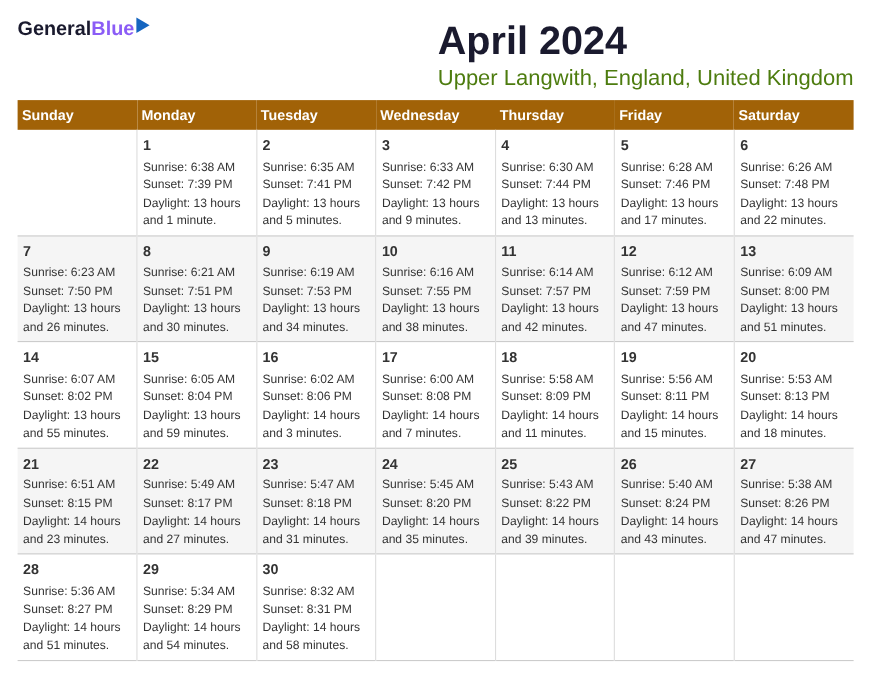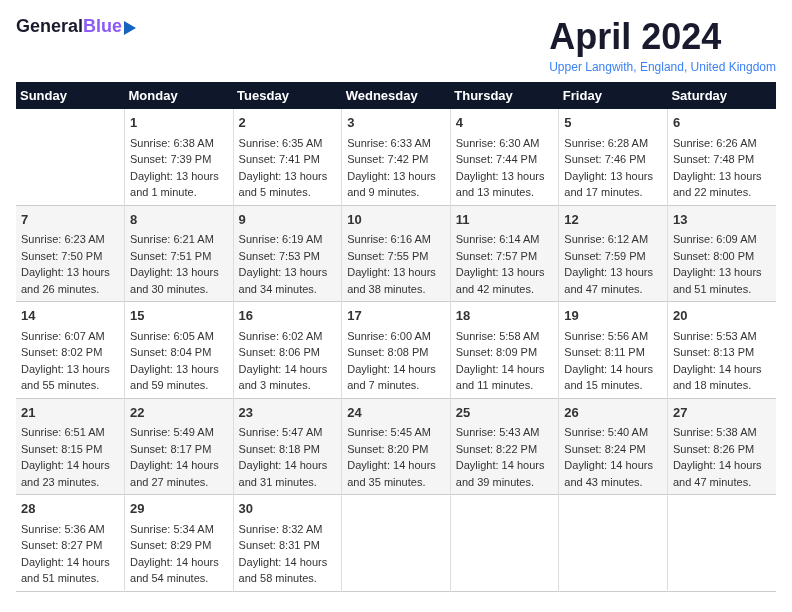--- a/index.html
+++ b/index.html
@@ -23,31 +23,31 @@
     }
     .title-section {
       text-align: left;
     }
     .month-title {
       font-size: 36px;
       font-weight: bold;
       color: #1a1a2e;
     }
     .location-title {
-      font-size: 12px;
-      color: #3b82f6;
+      font-size: 20px;
+      color: #4d7c0f;
       margin-top: 2px;
     }
     table {
       width: 100%;
       border-collapse: collapse;
       font-size: 11px;
     }
     thead tr th {
-      background-color: #0f172a;
+      background-color: #a16207;
       color: #fff;
       padding: 6px 4px;
       text-align: left;
       font-size: 13px;
       font-weight: bold;
     }
     tbody tr {
       border-bottom: 1px solid #ccc;
     }
     tbody tr:nth-child(even) {
@@ -67,21 +67,21 @@
       font-size: 13px;
       display: block;
       margin-bottom: 2px;
     }
     .cell-text {
       font-size: 11px;
       color: #333;
     }
     .logo-wrapper {
       display: flex;
-      align-items: flex-end;
+      align-items: flex-start;
     }
     .logo-gen { color: #1a1a2e; font-weight: bold; font-size: 18px; }
     .logo-blue-part { color: #8b5cf6; font-weight: bold; font-size: 18px; }
     .arrow-right {
       display: inline-block;
       width: 0; height: 0;
       border-top: 7px solid transparent;
       border-bottom: 7px solid transparent;
       border-left: 12px solid #1565c0;
       vertical-align: middle;

